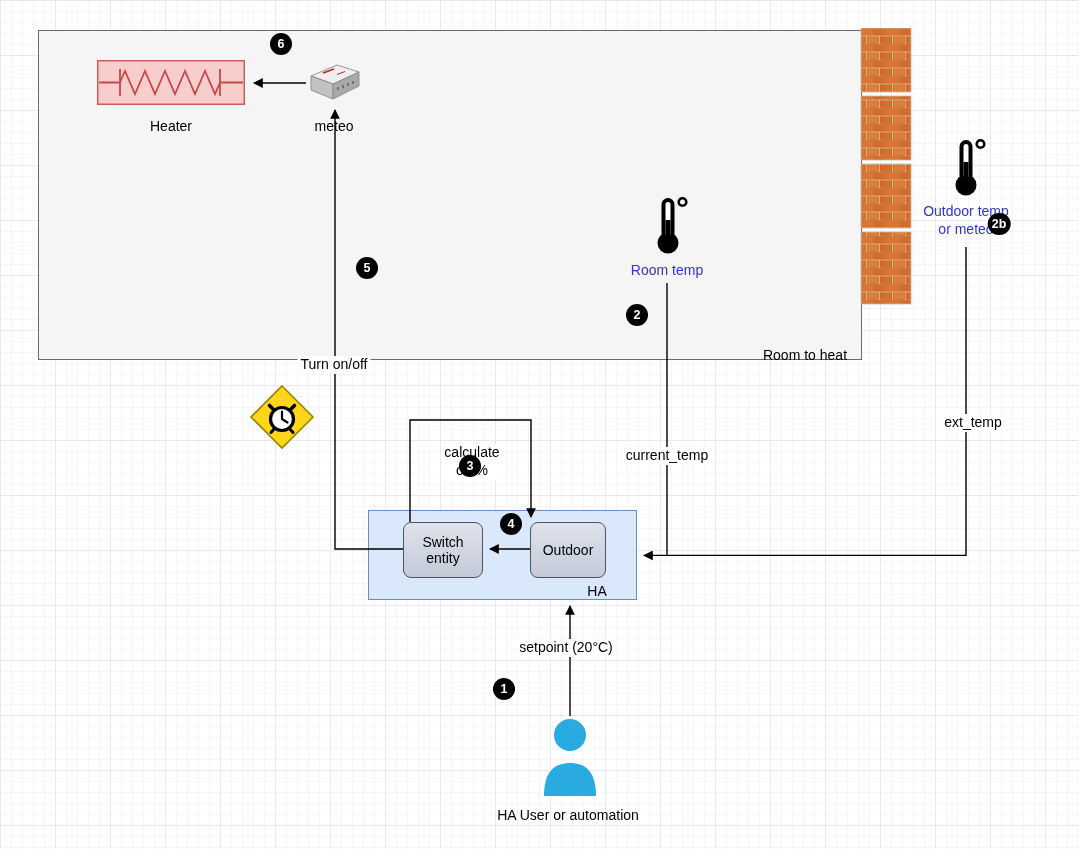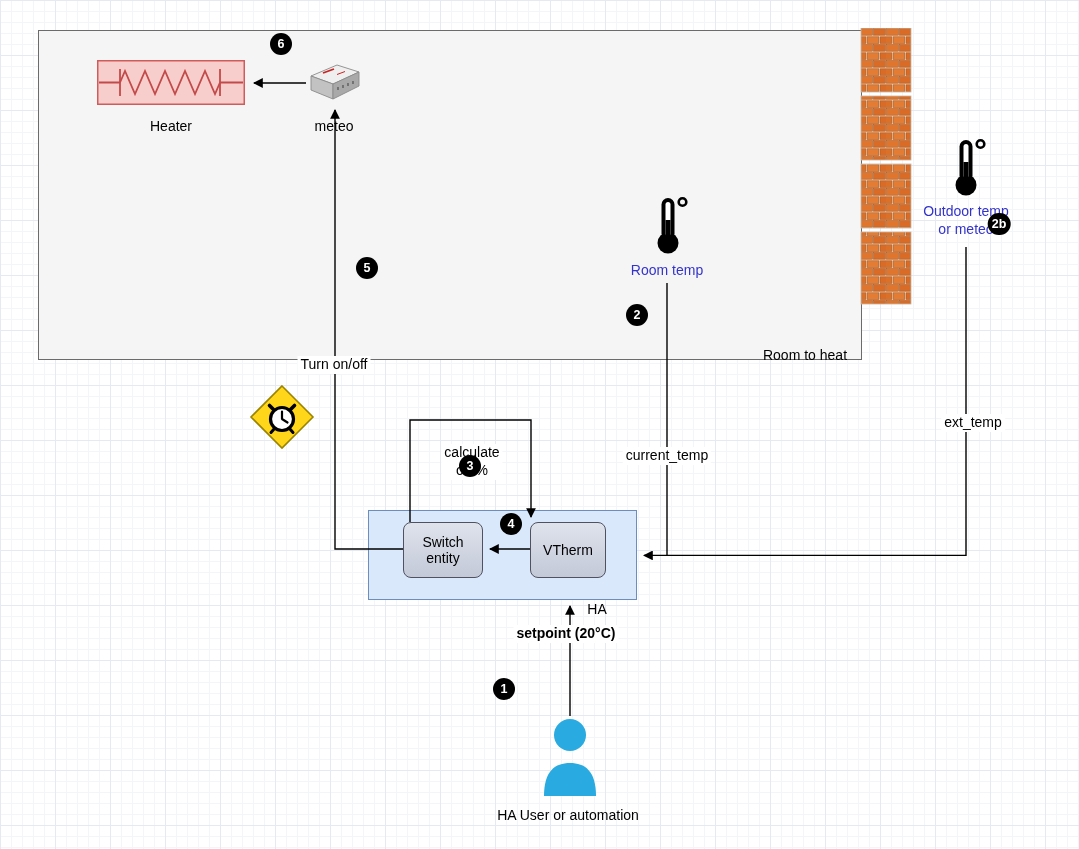--- a/index.html
+++ b/index.html
@@ -49,21 +49,21 @@
 </style>
 </head>
 <body>
 
 <div class="canvas">
 
   <div class="room"></div>
   <div class="lbl" style="left:805px; top:347px;">Room to heat</div>
 
   <div class="ha"></div>
-  <div class="lbl" style="left:597px; top:601px;">HA</div>
+  <div class="lbl" style="left:597px; top:583px;">HA</div>
 
   <svg class="connectors" width="1079" height="849" viewBox="0 0 1079 849">
     <defs>
       <marker id="arr" viewBox="0 0 10 10" refX="9" refY="5" markerWidth="7" markerHeight="7" orient="auto">
         <path d="M0,0 L10,5 L0,10 Z" fill="#000"></path>
       </marker>
     </defs>
     <g fill="none" stroke="#000" stroke-width="1.4">
       <path d="M306,83 L254,83" marker-end="url(#arr)"></path>
       <path d="M403,549 L335,549 L335,110" marker-end="url(#arr)"></path>
@@ -143,35 +143,35 @@
     <circle cx="33" cy="35" r="11.5" fill="#fff" stroke="#000" stroke-width="3.2"></circle>
     <path d="M33,35 L33,27.5 M33,35 L38.5,38.5" stroke="#000" stroke-width="2.2" stroke-linecap="round" fill="none"></path>
     <path d="M24.5,25.5 L20.5,21.5 M41.5,25.5 L45.5,21.5" stroke="#000" stroke-width="3.6" stroke-linecap="round" fill="none"></path>
     <path d="M25.5,44.5 L22,48.5 M40.5,44.5 L44,48.5" stroke="#000" stroke-width="3" stroke-linecap="round" fill="none"></path>
   </svg>
 
   <div class="node" id="switch-entity-box">
     <span>Switch entity</span>
   </div>
   <div class="node" id="vtherm-box">
-    <span>VTherm</span>
+    <span>Outdoor</span>
   </div>
 
   <svg class="icon" style="left:542px; top:718px;" width="56" height="78" viewBox="0 0 56 78">
     <circle cx="28" cy="17" r="16" fill="#29abe2"></circle>
     <path d="M2,78 C2,53 13,45 28,45 C43,45 54,53 54,78 Z" fill="#29abe2"></path>
   </svg>
   <div class="lbl" style="left:568px; top:807px;text-align:center;">HA User or automation</div>
 
   <div class="lbl edge" style="left:334px; top:356px;text-align:center;">Turn on/off</div>
   <div class="lbl edge" style="left:472px; top:405px;margin-top:39px;">calculate
 on %</div>
   <div class="lbl edge" style="left:667px; top:411px;margin-top:36px;">current_temp</div>
   <div class="lbl edge" style="left:973px; top:382px;margin-top:32px;">ext_temp</div>
-  <div class="lbl edge" style="left:566px; top:625px;font-weight:bold;">setpoint (20°C)</div>
+  <div class="lbl edge" style="left:566px; top:639px;">setpoint (20°C)</div>
 
   <div class="badge" style="left:504px; top:689px;">1</div>
   <div class="badge" style="left:637px; top:315px;">2</div>
   <div class="badge" style="left:999px; top:196px;margin-top:28px;">2b</div>
   <div class="badge" style="left:470px; top:466px;">3</div>
   <div class="badge" style="left:511px; top:524px;">4</div>
   <div class="badge" style="left:367px; top:268px;">5</div>
   <div class="badge" style="left:281px; top:44px;">6</div>
 
 </div>

